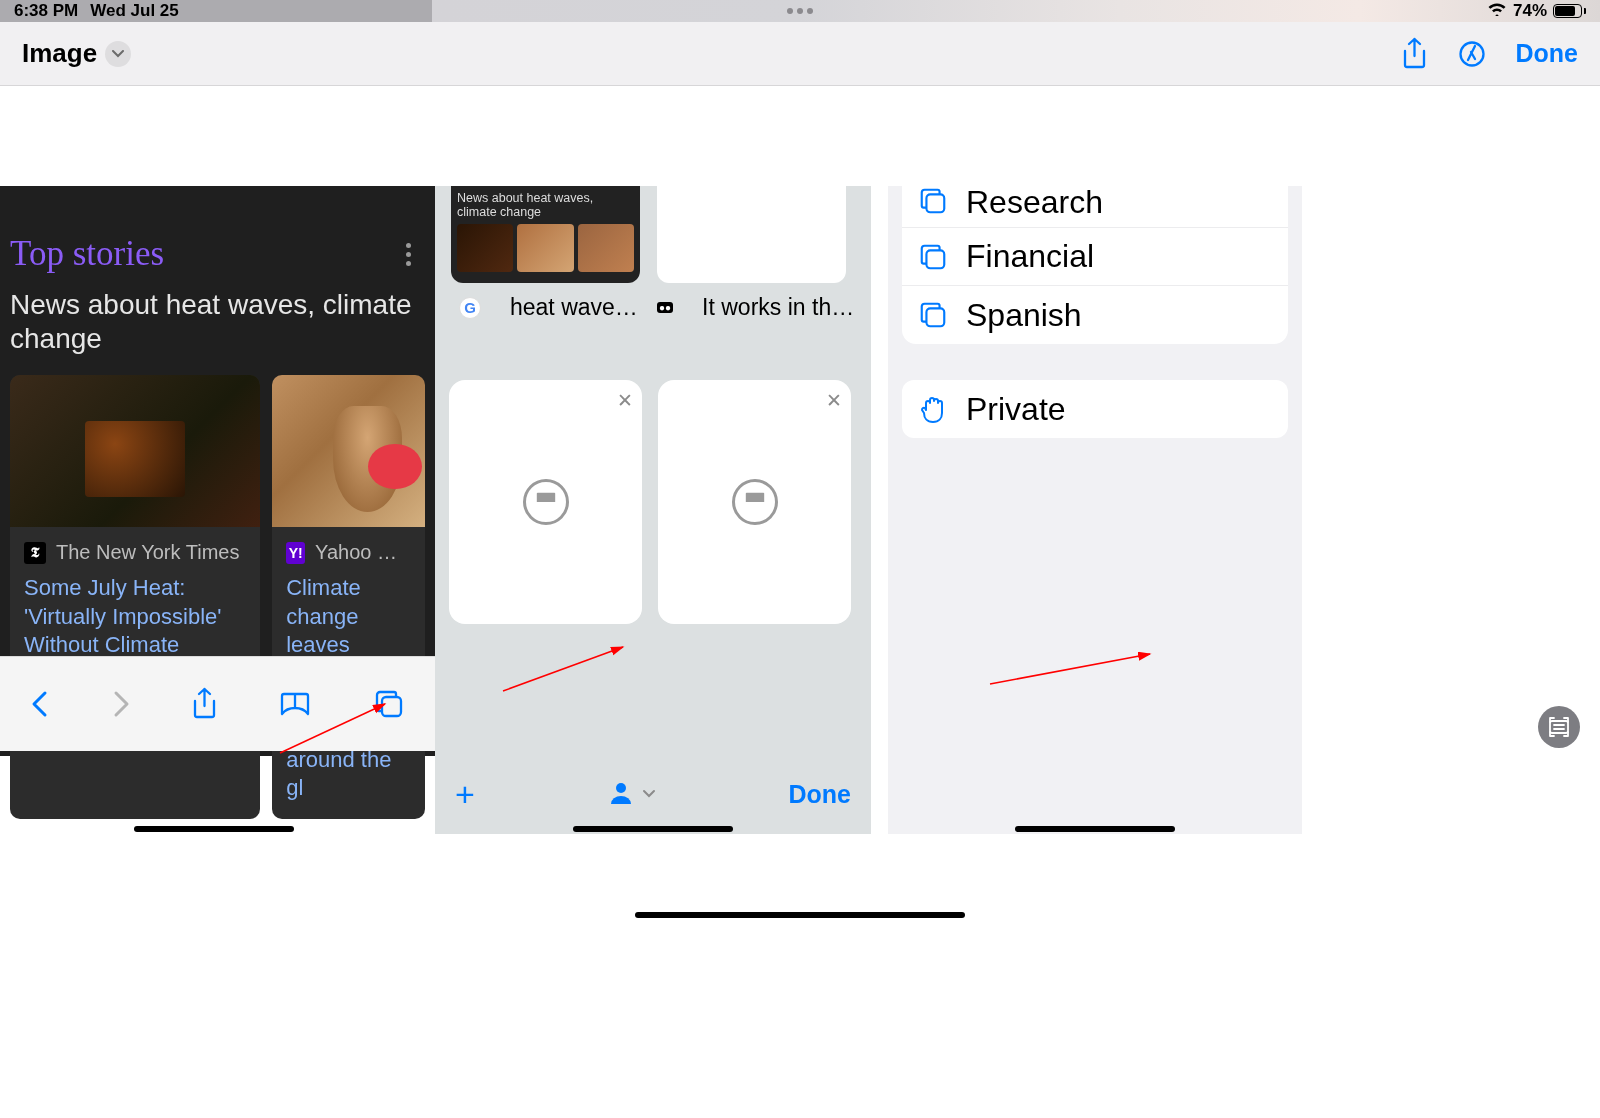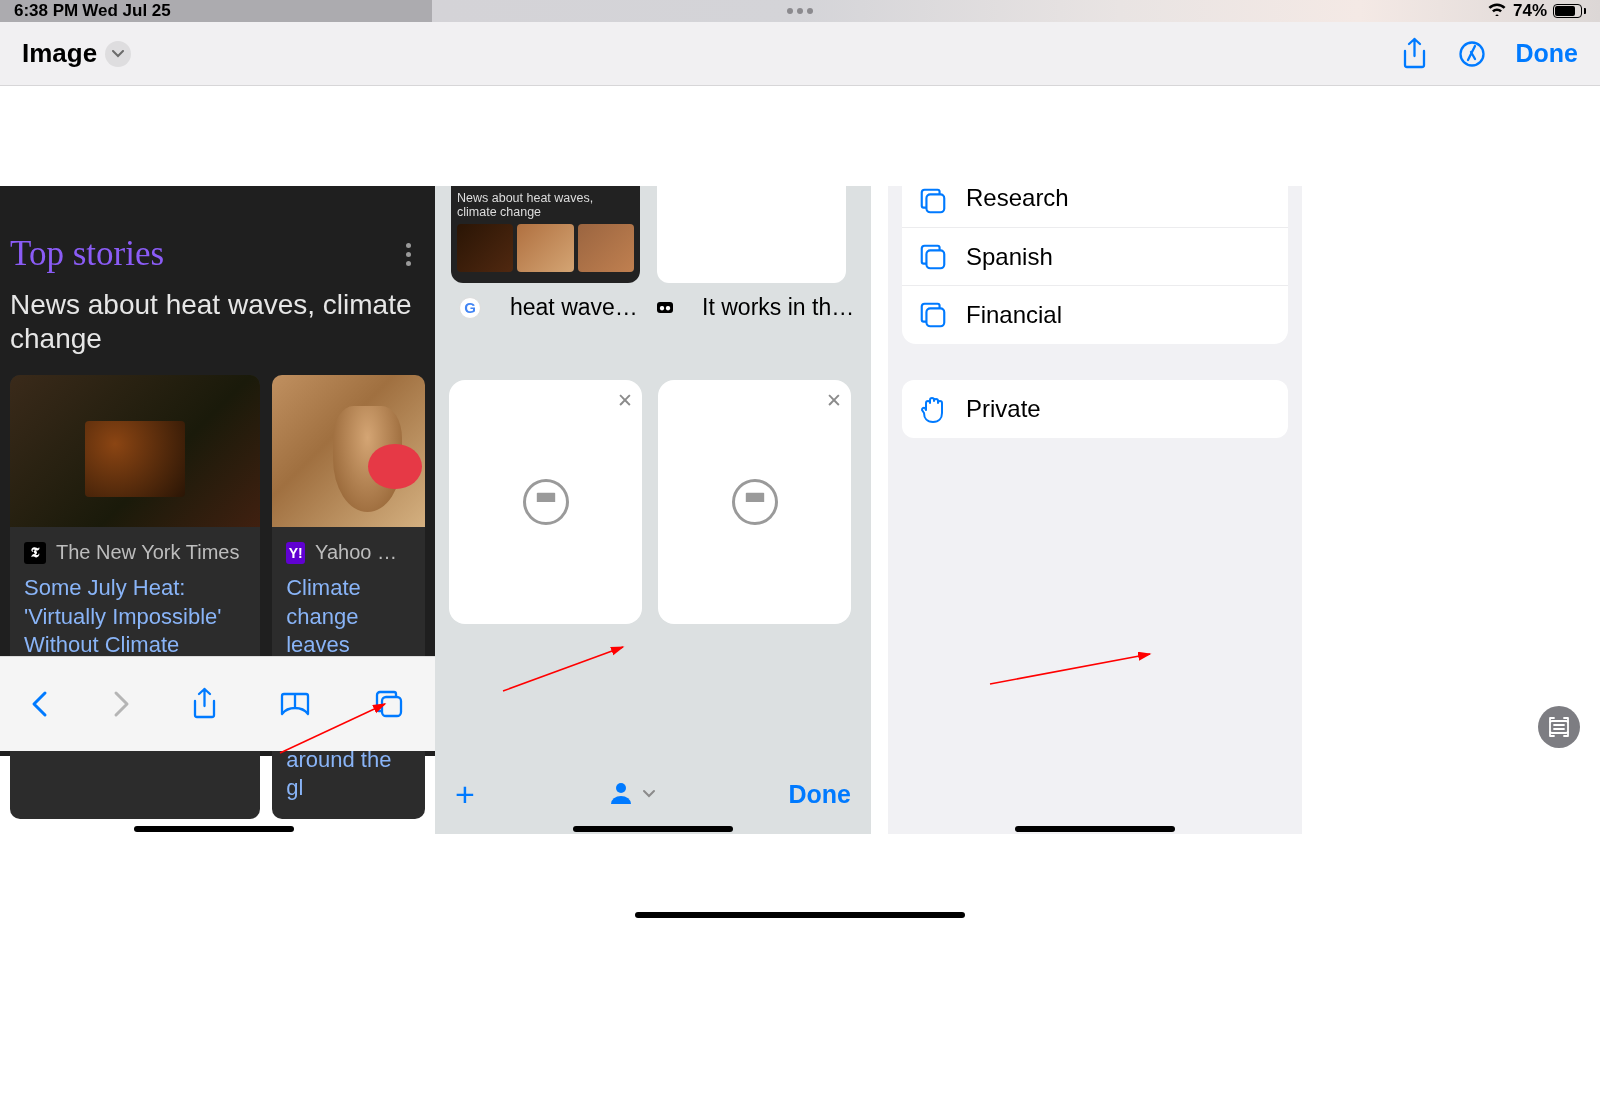--- a/index.html
+++ b/index.html
@@ -1,20 +1,20 @@
 <!DOCTYPE html>
 <html><head>
 <meta charset="utf-8">
 <style>
 * { margin: 0; padding: 0; box-sizing: border-box; font-family: -apple-system, BlinkMacSystemFont, "Helvetica Neue", sans-serif; -webkit-font-smoothing: antialiased; }
 body { width: 1600px; height: 1118px; background: #fff; overflow: hidden; position: relative; }
 
 
 .status-bar { height: 22px; background: linear-gradient(to right, #acabaf 0%, #acabaf 27%, #d4d3d7 27%, #d4d4d8 50%, #e9e4e3 70%, #f4e9e5 85%, #dcd7d6 100%); display: flex; align-items: center; padding: 0 14px; font-size: 17px; font-weight: 600; color: #000; position: relative; }
-.status-left { display: flex; gap: 4px; }
+.status-left { display: flex; gap: 12px; }
 .status-center { position: absolute; left: 50%; transform: translateX(-50%); display: flex; gap: 4px; }
 .status-center .dot { width: 6px; height: 6px; background: #8b8a8e; border-radius: 50%; }
 .status-right { margin-left: auto; display: flex; align-items: center; gap: 6px; }
 .wifi-icon svg { width: 20px; height: 14px; }
 .battery-icon { display: flex; align-items: center; gap: 2px; }
 .battery-body { width: 29px; height: 14px; border: 1.5px solid #000; border-radius: 4px; position: relative; }
 .battery-fill { position: absolute; left: 1px; top: 1px; bottom: 1px; width: 74%; background: #000; border-radius: 2px; }
 .battery-tip { width: 2px; height: 6px; background: #000; border-radius: 0 1px 1px 0; }
 
 
@@ -102,21 +102,21 @@
 
 
 .panel3 { position: absolute; left: 888px; top: 100px; width: 414px; height: 648px; background: #f1f1f4; }
 .p3-group { background: #fff; border-radius: 12px; margin: 0 14px; overflow: hidden; }
 .p3-group.first { border-radius: 0 0 14px 14px; margin-top: 0; }
 .p3-row { height: 58px; display: flex; align-items: center; padding: 0 16px; gap: 18px; border-bottom: 1px solid #ececee; }
 .p3-row:last-child { border-bottom: none; }
 .p3-row.first { padding-top: 0; height: 42px; align-items: flex-start; }
 .p3-row.first .p3-label { margin-top: -2px; }
 .p3-ricon { color: #007aff; width: 30px; display: flex; justify-content: center; flex-shrink: 0; }
-.p3-label { font-size: 24px; color: #000; }
+.p3-label { font-size: 32px; color: #000; }
 .p3-value { margin-left: auto; color: #8b8b90; font-size: 24px; display: flex; align-items: center; gap: 6px; }
 .gap { height: 36px; }
 .gap.s { height: 32px; }
 .p3-home { position: absolute; bottom: 2px; left: 50%; transform: translateX(-50%); width: 160px; height: 6px; background: #000; border-radius: 3px; }
 
 
 .sys-home { position: absolute; left: 50%; bottom: 200px; transform: translateX(-50%); width: 330px; height: 6px; background: #000; border-radius: 3px; }
 
 
 .ql-btn { position: absolute; right: 20px; bottom: 370px; width: 42px; height: 42px; background: #7d7d82; border-radius: 50%; display: flex; align-items: center; justify-content: center; color: #fff; }
@@ -324,30 +324,30 @@
           </span>
         <span class="p3-label">Research</span>
       </div>
       <div class="p3-row">
         <span class="p3-ricon">
             <svg width="30" height="30" viewBox="0 0 32 32">
               <rect x="9" y="9" width="19" height="19" rx="4" stroke="#007aff" stroke-width="2.3" fill="none"></rect>
               <path d="M9 23 h-3 a2 2 0 0 1 -2 -2 V7 a3 3 0 0 1 3-3 h14 a2 2 0 0 1 2 2 v3" stroke="#007aff" stroke-width="2.3" fill="none"></path>
             </svg>
           </span>
-        <span class="p3-label">Spanish</span>
+        <span class="p3-label">Financial</span>
       </div>
       <div class="p3-row">
         <span class="p3-ricon">
             <svg width="30" height="30" viewBox="0 0 32 32">
               <rect x="9" y="9" width="19" height="19" rx="4" stroke="#007aff" stroke-width="2.3" fill="none"></rect>
               <path d="M9 23 h-3 a2 2 0 0 1 -2 -2 V7 a3 3 0 0 1 3-3 h14 a2 2 0 0 1 2 2 v3" stroke="#007aff" stroke-width="2.3" fill="none"></path>
             </svg>
           </span>
-        <span class="p3-label">Financial</span>
+        <span class="p3-label">Spanish</span>
       </div>
     </div>
     <div class="gap"></div>
     <div class="p3-group">
       <div class="p3-row">
         <span class="p3-ricon">
             <svg width="26" height="30" viewBox="0 0 26 30">
               <path d="M6 16 V9 a2 2 0 0 1 4 0 V6 a2 2 0 0 1 4 0 V7 a2 2 0 0 1 4 0 v2 a2 2 0 0 1 4 0 v10 c0 5-3 9-9 9 s-9-4-9-9 l-2-3 a2 2 0 0 1 3-2 z" stroke="#007aff" stroke-width="2" fill="none" stroke-linejoin="round"></path>
             </svg>
           </span>

